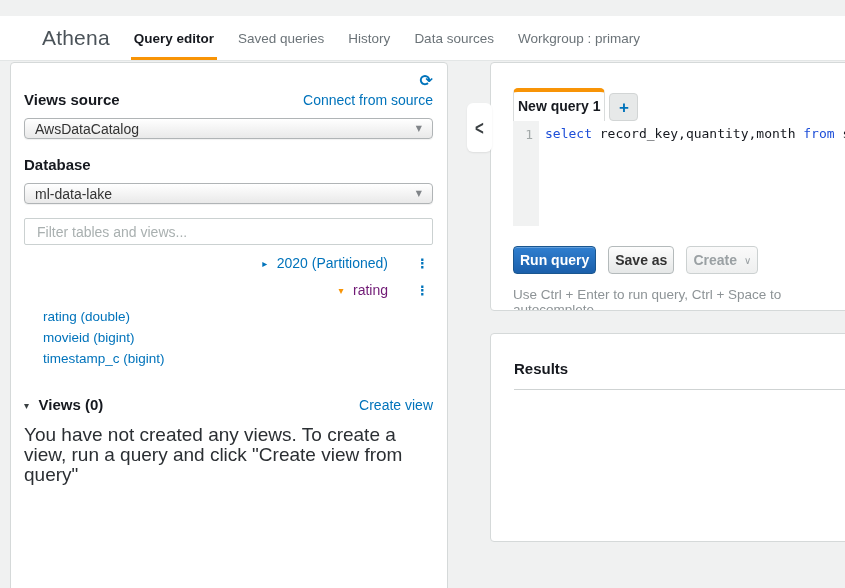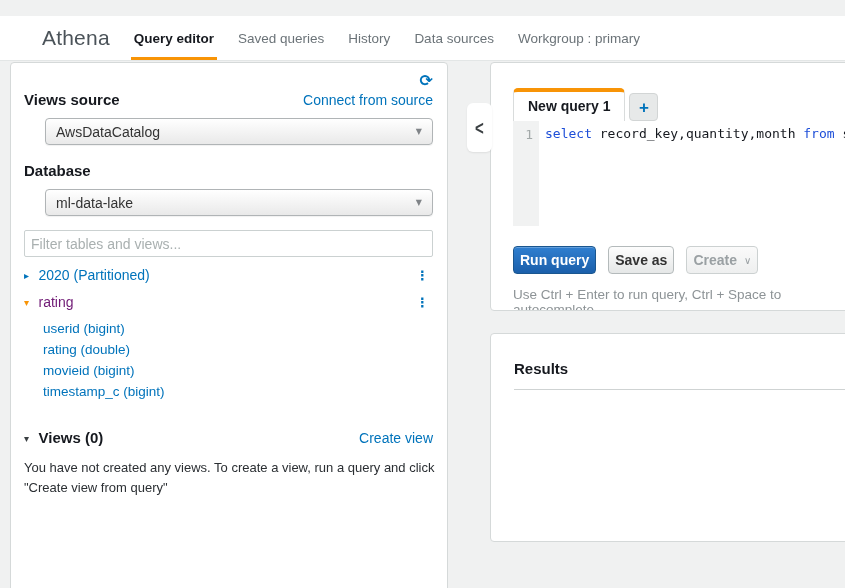--- a/index.html
+++ b/index.html
@@ -22,56 +22,56 @@
   .card { position:absolute; background:#fff; border:1px solid #d5d9d9; border-radius:4px; }
 
   
   .catalog { left:10px; top:62px; width:438px; height:540px; padding:8px 14px 0 13px; }
   .refresh-row { text-align:right; height:20px; }
   .icon-refresh { font-family:"DejaVu Sans", sans-serif; color:#0073bb; font-size:16px; font-weight:bold;
                   cursor:pointer; line-height:20px; }
   .section-row { display:flex; justify-content:space-between; align-items:baseline; }
   .lbl { font-size:15px; font-weight:bold; color:#16191f; }
   .link { font-size:14px; color:#0073bb; cursor:pointer; text-decoration:none; }
-  .select { margin-top:10px; height:27px; border:1px solid #b0b4b6; border-radius:4px;
+  .select { margin-top:10px; height:21px; border:1px solid #b0b4b6; border-radius:4px;
             background:linear-gradient(180deg,#ffffff 0%,#f3f3f3 55%,#e9e9e9 100%);
             box-shadow:0 1px 1px rgba(0,0,0,0.06); display:flex; align-items:center;
-            justify-content:space-between; padding:0 10px; cursor:pointer;margin-left:21px; }
+            justify-content:space-between; padding:0 10px; cursor:pointer; }
   .select .val { font-size:14px; color:#333; }
   .caret { font-family:"DejaVu Sans", sans-serif; font-size:8px; color:#808488; }
   .db-label { margin-top:17px; }
   .filter-input { margin-top:14px; width:100%; height:27px; border:1px solid #cbd1d1; border-radius:2px;
-            font-family:"Liberation Sans", sans-serif; font-size:14px; color:#333; padding:0 6px; outline:none; }
+            font-family:"Liberation Sans", sans-serif; font-size:14px; color:#333; padding:0 12px; outline:none; }
   .filter-input::placeholder { color:#a9b0b0; }
   .tables-head { margin-top:16px; }
   .tri { font-family:"DejaVu Sans", sans-serif; font-size:10px; margin-right:5px; position:relative; top:-1px; }
   .tri-dark { color:#3a3f42; }
   .tri-blue { color:#0073bb; }
   .tri-orange { color:#f89406; }
-  .tbl-row { display:flex; justify-content:space-between; align-items:center; margin-top:9px; }
+  .tbl-row { display:flex; justify-content:flex-end; align-items:center; margin-top:9px;gap:24px; }
   .tbl-name { font-size:14px; color:#0073bb; cursor:pointer; }
   .tbl-name.orange { color:#701a75; }
   .kebab { font-family:"DejaVu Sans", sans-serif; color:#0073bb; font-size:13px; font-weight:bold;
            cursor:pointer; padding:0 4px; }
   .cols { margin:7px 0 0 19px; }
   .col-item { font-size:13.5px; color:#0073bb; line-height:21px; }
   .views-head { margin-top:27px; }
-  .empty-views { margin-top:11px; font-size:13px; color:#2b2f33; line-height:20px; width:414px; }
+  .empty-views { margin-top:11px; font-size:19px; color:#2b2f33; line-height:20px; width:414px; }
 
   
   .collapse-handle { position:absolute; left:467px; top:103px; width:25px; height:49px; background:#fff;
             border-radius:6px; display:flex; align-items:center; justify-content:center;
             box-shadow:0 1px 2px rgba(0,0,0,0.08); cursor:pointer; z-index:2; }
   .collapse-glyph { font-size:15px; color:#3a3f42; font-weight:bold; transform:scaleY(1.4); }
 
   
   .query-card { left:490px; top:62px; width:372px; height:249px; padding-left:22px; overflow:hidden; }
   .tabs-row { margin-top:25px; display:flex; align-items:flex-start; height:33px; }
   .qtab { background:#fff; border-left:1px solid #d9dcdc; border-right:1px solid #d9dcdc;
-          border-top:4px solid #f89406; border-radius:5px 5px 0 0; padding:0 14px; height:33px;
+          border-top:4px solid #f89406; border-radius:5px 5px 0 0; padding:0 4px; height:33px;
           line-height:28px; font-size:14px; font-weight:bold; color:#16191f; cursor:pointer; }
   .plus-tab { margin-left:4px; margin-top:5px; width:29px; height:28px; background:#e7e9e9;
           border:1px solid #d2d5d5; border-radius:4px; display:flex; align-items:center;
           justify-content:center; cursor:pointer; }
   .plus-glyph { color:#0073bb; font-size:17px; font-weight:bold; line-height:1; }
   .editor { display:flex; height:105px; }
   .gutter { width:26px; background:#f1f2f2; font-family:"DejaVu Sans Mono", monospace; font-size:13px;
           color:#a3a9a9; text-align:right; padding:6px 6px 0 0; }
   .code { flex:1; padding:5px 0 0 6px; font-family:"DejaVu Sans Mono", monospace; font-size:13px;
           color:#16191f; white-space:pre; cursor:text; }
@@ -141,21 +141,20 @@
 
     <div class="tbl-row">
       <span>
         <span class="tri tri-orange">▾</span>
         <span class="tbl-name orange">rating</span>
       </span>
       <span class="kebab">⋮</span>
     </div>
 
     <div class="cols">
-      <div class="col-item">userid (bigint)</div>
       <div class="col-item">rating (double)</div>
       <div class="col-item">movieid (bigint)</div>
       <div class="col-item">timestamp_c (bigint)</div>
     </div>
 
     <div class="section-row views-head">
       <span>
         <span class="tri tri-dark">▾</span>
         <span class="lbl">Views (0)</span>
       </span>

